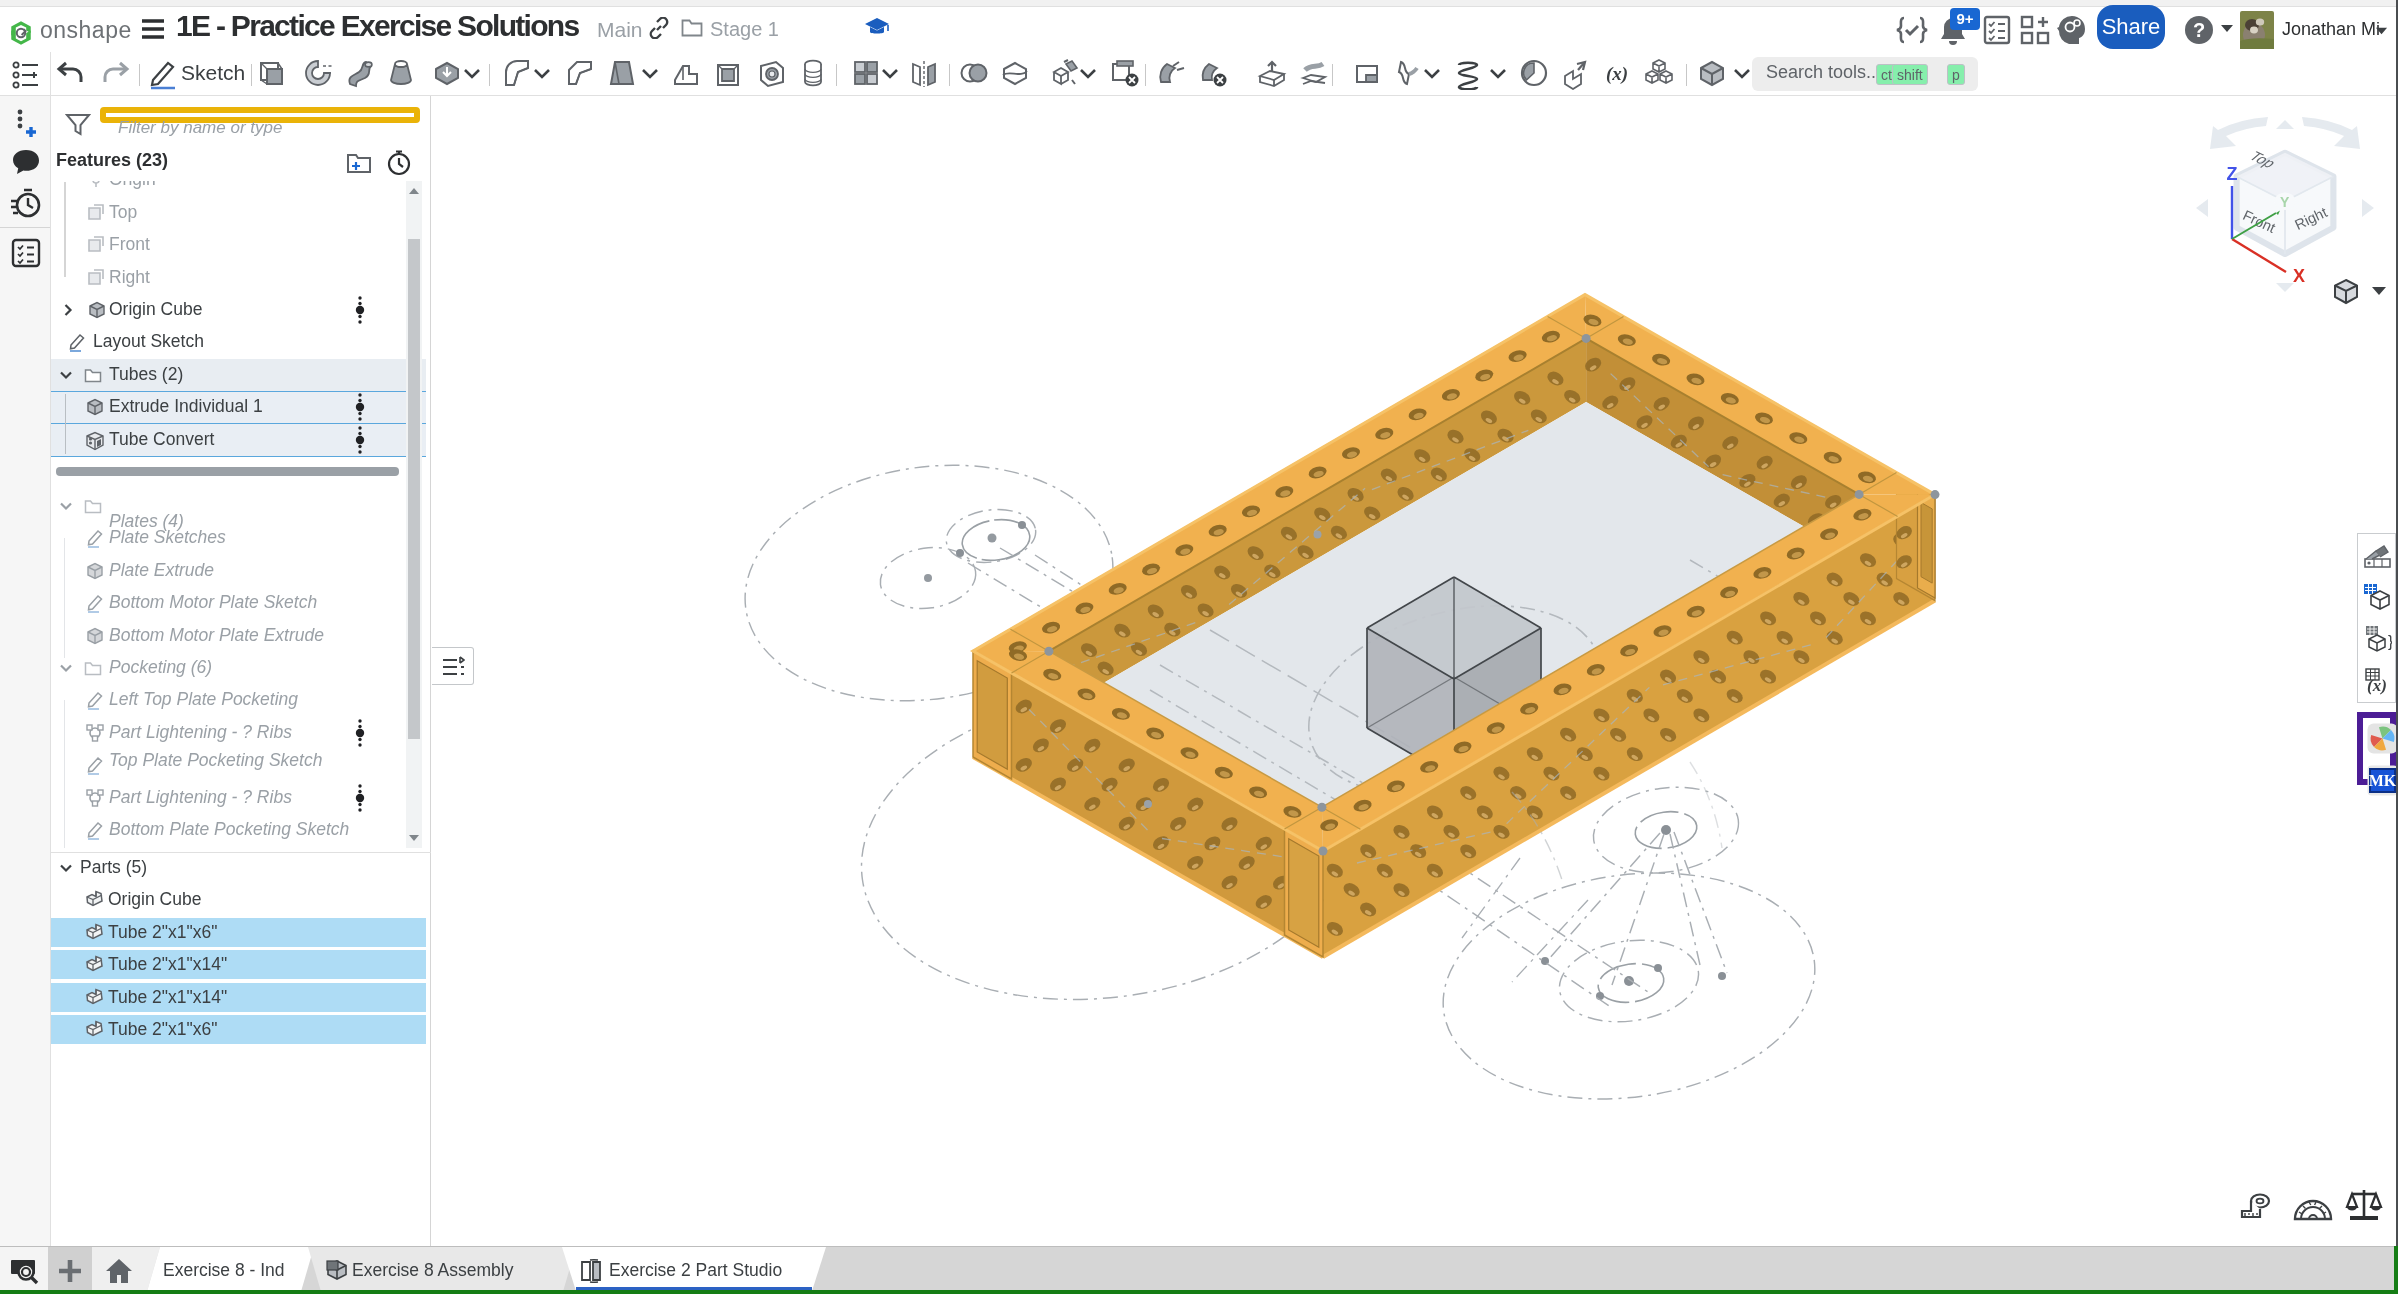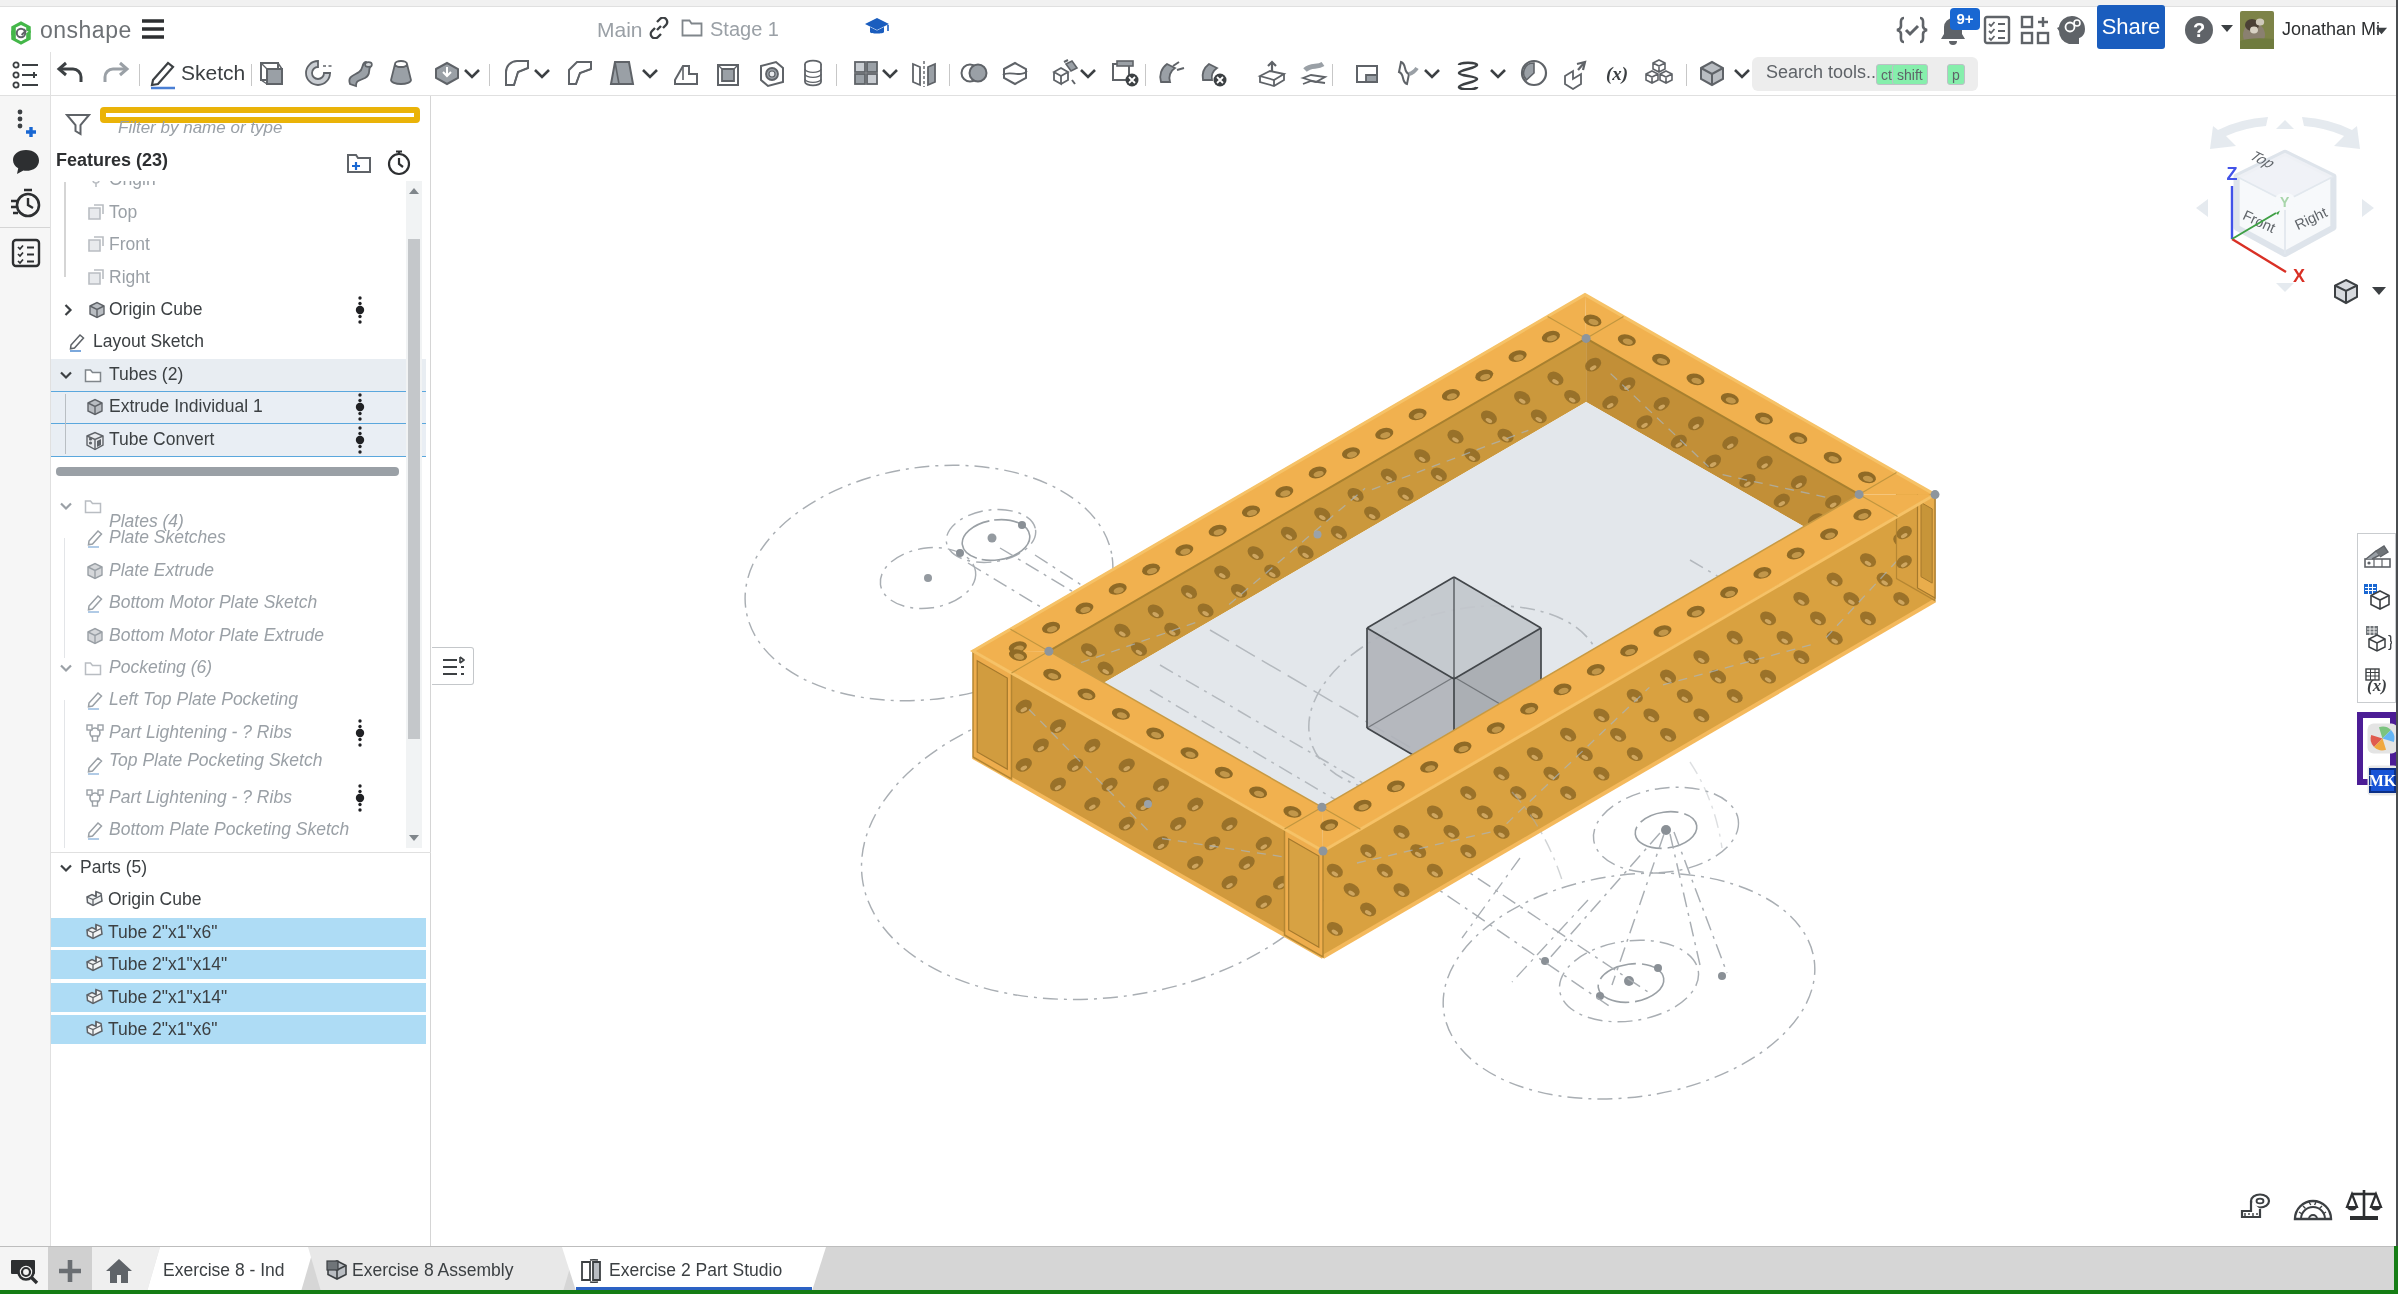--- a/index.html
+++ b/index.html
@@ -16,20 +16,21 @@
   <svg class="abs" style="left:8px;top:12px" width="26" height="26" viewBox="0 0 40 40">
     <path d="M20 2 L35 10 V20 L28 16 V11.5 L20 7.5 L12 11.5 V20 L5 24 V10 Z" fill="#44b749"></path>
     <path d="M5 16 L12 20 V28.5 L20 32.5 L28 28.5 V20 L35 16 V30 L20 38 L5 30 Z" fill="#44b749"></path>
     <circle cx="20" cy="20" r="6.5" fill="none" stroke="#5f6368" stroke-width="3"></circle>
     <path d="M24 14 l3 3 -6 6" fill="none" stroke="#5f6368" stroke-width="3"></path>
   </svg>
   <span class="abs" style="left:40px;top:9px;font-size:23px;color:#6d7175;letter-spacing:0.5px">onshape</span>
   <svg class="abs" style="left:140px;top:8px" width="26" height="26" viewBox="0 0 26 26">
     <path d="M2 5 h22 M2 13 h22 M2 21 h22" stroke="#2d2f31" stroke-width="3.4"></path>
   </svg>
+  <span class="abs" style="left:176px;top:1px;font-size:30px;font-weight:700;color:#2d2f31;letter-spacing:-1.7px">1E - Practice Exercise Solutions</span>
   <span class="abs" style="left:597px;top:10px;font-size:21px;color:#9aa0a6">Main</span>
   <svg class="abs" style="left:648px;top:9px" width="22" height="22" viewBox="0 0 22 22">
     <path d="M9 13 L13 9 M7 11 l-3 3 a4 4 0 0 0 6 6 l3 -3 M15 11 l3 -3 a4 4 0 0 0 -6 -6 l-3 3" fill="none" stroke="#3c4043" stroke-width="2.4"></path>
   </svg>
   <svg class="abs" style="left:681px;top:10px" width="22" height="20" viewBox="0 0 22 20">
     <path d="M1.5 2.5 h7 l2 3 h10 v12 h-19 z" fill="none" stroke="#80868b" stroke-width="1.8"></path>
   </svg>
   <span class="abs" style="left:710px;top:10px;font-size:20px;color:#9aa0a6">Stage 1</span>
   <svg class="abs" style="left:864px;top:8px" width="26" height="24" viewBox="0 0 26 24">
     <path d="M13 2 L25 8 L13 14 L1 8 Z" fill="#1a5dbe"></path>
@@ -55,21 +56,21 @@
     <rect x="2" y="2" width="10" height="10" fill="none" stroke="#5f6368" stroke-width="2.4"></rect>
     <rect x="2" y="18" width="10" height="10" fill="none" stroke="#5f6368" stroke-width="2.4"></rect>
     <rect x="18" y="18" width="10" height="10" fill="none" stroke="#5f6368" stroke-width="2.4"></rect>
     <path d="M23 2 v10 M18 7 h10" stroke="#5f6368" stroke-width="2.4"></path>
   </svg>
   <svg class="abs" style="left:2056px;top:6px" width="32" height="32" viewBox="0 0 32 32">
     <path d="M16 2 a13 13 0 0 1 13 13 c0 8 -6 9 -6 9 l0 6 -10 0 a13 13 0 0 1 -10 -13 l-2 -3 2 -1 a13 13 0 0 1 13 -11 z" fill="#5f6368"></path>
     <circle cx="14" cy="13" r="4.5" fill="none" stroke="#fff" stroke-width="1.8"></circle>
     <circle cx="21" cy="9" r="3" fill="none" stroke="#fff" stroke-width="1.6"></circle>
   </svg>
-  <div class="abs" style="left:2097px;top:-3px;width:68px;height:44px;background:#1a5dbe;border-radius:3px;color:#fff;font-size:22px;text-align:center;line-height:44px">Share</div>
+  <div class="abs" style="left:2097px;top:-3px;width:68px;height:44px;background:#1a5dbe;border-radius:16px;color:#fff;font-size:22px;text-align:center;line-height:44px">Share</div>
   <svg class="abs" style="left:2183px;top:6px" width="32" height="32" viewBox="0 0 32 32">
     <circle cx="16" cy="16" r="14" fill="#5f6368"></circle>
     <text x="16" y="23" text-anchor="middle" font-size="20" font-weight="700" fill="#fff">?</text>
   </svg>
   <svg class="abs" style="left:2219px;top:14px" width="16" height="14" viewBox="0 0 16 14">
       <path d="M2 3 l6 7 6 -7 z" fill="#3c4043"></path>
     </svg>
   <svg class="abs" style="left:2240px;top:3px" width="34" height="38" viewBox="0 0 34 38">
     <rect x="0" y="0" width="34" height="38" rx="2" fill="#7d8348"></rect>
     <ellipse cx="14" cy="24" rx="11" ry="12" fill="#8a8070"></ellipse>

